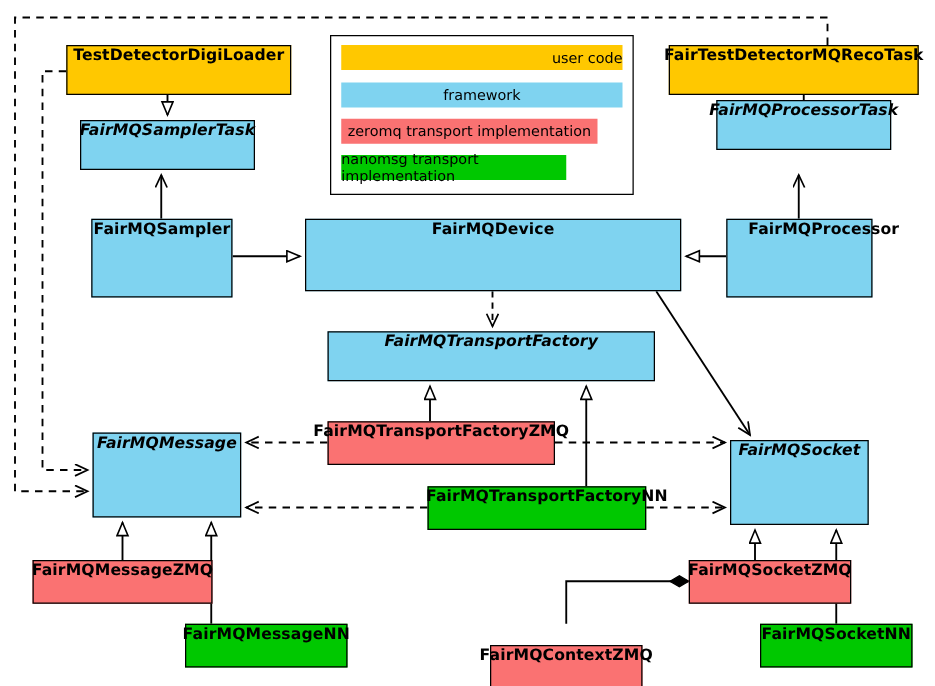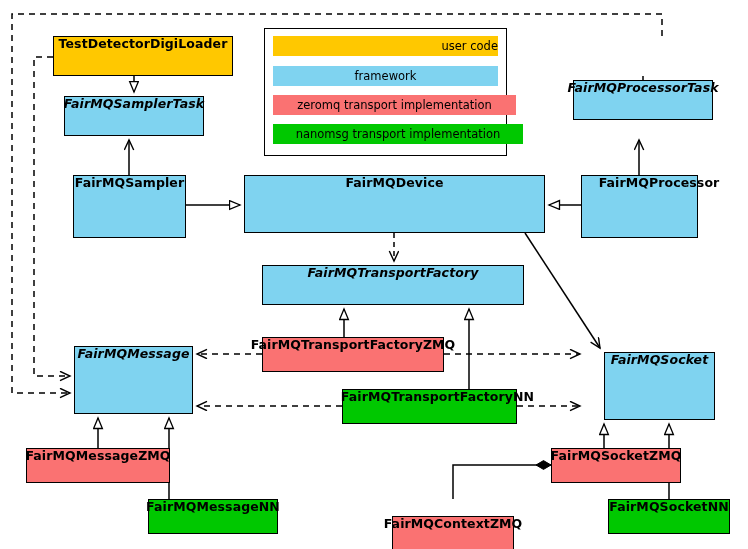--- a/index.html
+++ b/index.html
@@ -97,20 +97,23 @@
       <line x1="669" y1="499" x2="669" y2="424" marker-end="url(#hollowTri)"></line>
 
       <path d="M453,499 L453,465 L551,465" marker-end="url(#filledDiamond)"></path>
     </g>
   </svg>
 
   <div class="node" style="left:53px;top:36px;width:180px;height:40px;background:#FFC800;">
     <span>TestDetectorDigiLoader</span>
   </div>
 
+  <div class="node" style="left:535px;top:36px;width:200px;height:40px;background:#FFC800;">
+    <span>FairTestDetectorMQRecoTask</span>
+  </div>
 
   <div class="node abstract" style="left:64px;top:96px;width:140px;height:40px;background:#7FD3F0;">
     <span>FairMQSamplerTask</span>
   </div>
 
   <div class="node abstract" style="left:573px;top:80px;width:140px;height:40px;background:#7FD3F0;">
     <span>FairMQProcessorTask</span>
   </div>
 
   <div class="node" style="left:73px;top:175px;width:113px;height:63px;background:#7FD3F0;">
@@ -134,21 +137,21 @@
   </div>
 
   <div class="node" style="left:342px;top:389px;width:175px;height:35px;background:#00C800;padding-left:20px;">
     <span>FairMQTransportFactoryNN</span>
   </div>
 
   <div class="node abstract" style="left:74px;top:346px;width:119px;height:68px;background:#7FD3F0;">
     <span>FairMQMessage</span>
   </div>
 
-  <div class="node abstract" style="left:584px;top:352px;width:111px;height:68px;background:#7FD3F0;margin-left:20px;">
+  <div class="node abstract" style="left:584px;top:352px;width:111px;height:68px;background:#7FD3F0;">
     <span>FairMQSocket</span>
   </div>
 
   <div class="node" style="left:26px;top:448px;width:144px;height:35px;background:#FA7272;">
     <span>FairMQMessageZMQ</span>
   </div>
 
   <div class="node" style="left:104px;top:499px;width:130px;height:35px;background:#00C800;margin-left:44px;">
     <span>FairMQMessageNN</span>
   </div>
@@ -166,20 +169,20 @@
   </div>
 
   <div class="legend-box" style="left:264px;top:28px;width:243px;height:128px;"></div>
 
   <div class="legend-row" style="left:273px;top:36px;width:225px;height:20px;background:#FFC800;justify-content:flex-end;">
     <span>user code</span>
   </div>
   <div class="legend-row" style="left:273px;top:66px;width:225px;height:20px;background:#7FD3F0;">
     <span>framework</span>
   </div>
-  <div class="legend-row" style="left:273px;top:95px;width:243px;height:20px;background:#FA7272;">
+  <div class="legend-row" style="left:273px;top:95px;width:205px;height:20px;background:#FA7272;">
     <span>zeromq transport implementation</span>
   </div>
-  <div class="legend-row" style="left:273px;top:124px;width:250px;height:20px;background:#00C800;">
+  <div class="legend-row" style="left:273px;top:124px;width:180px;height:20px;background:#00C800;">
     <span>nanomsg transport implementation</span>
   </div>
 
 </div>
 
 </body></html>

